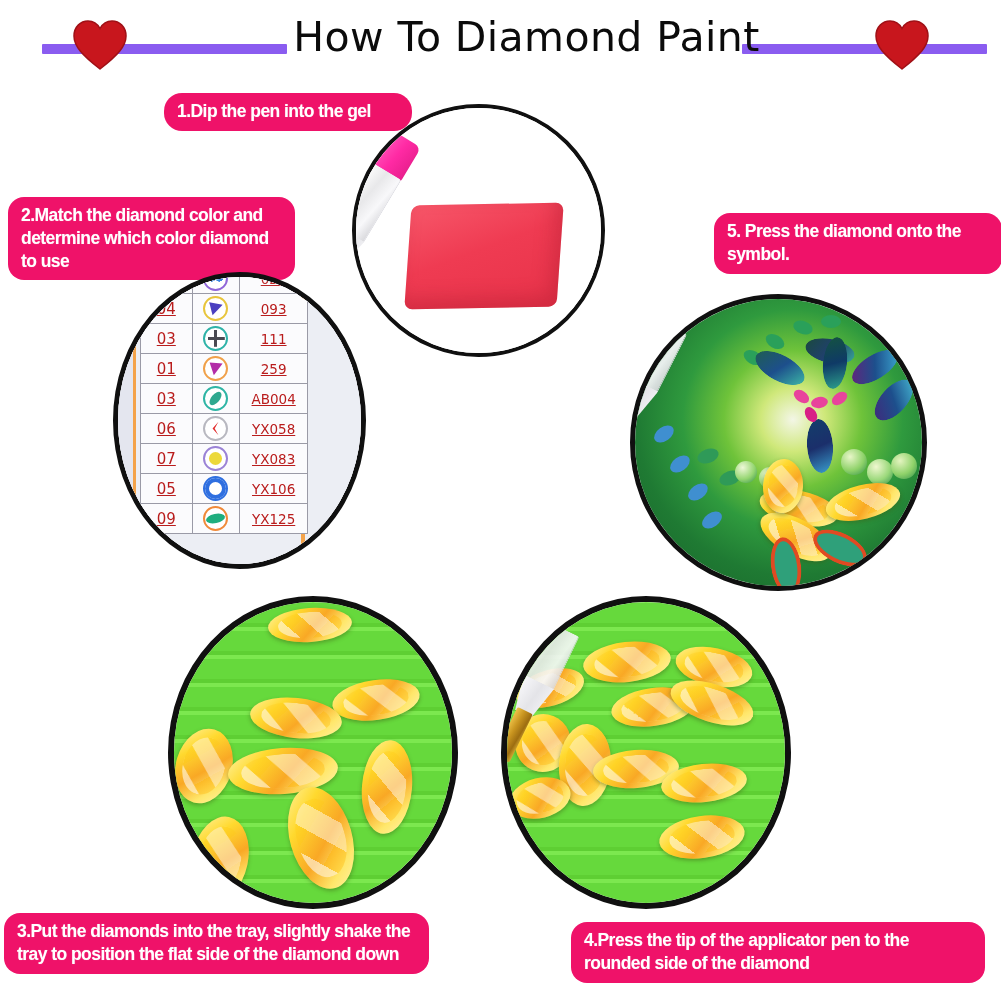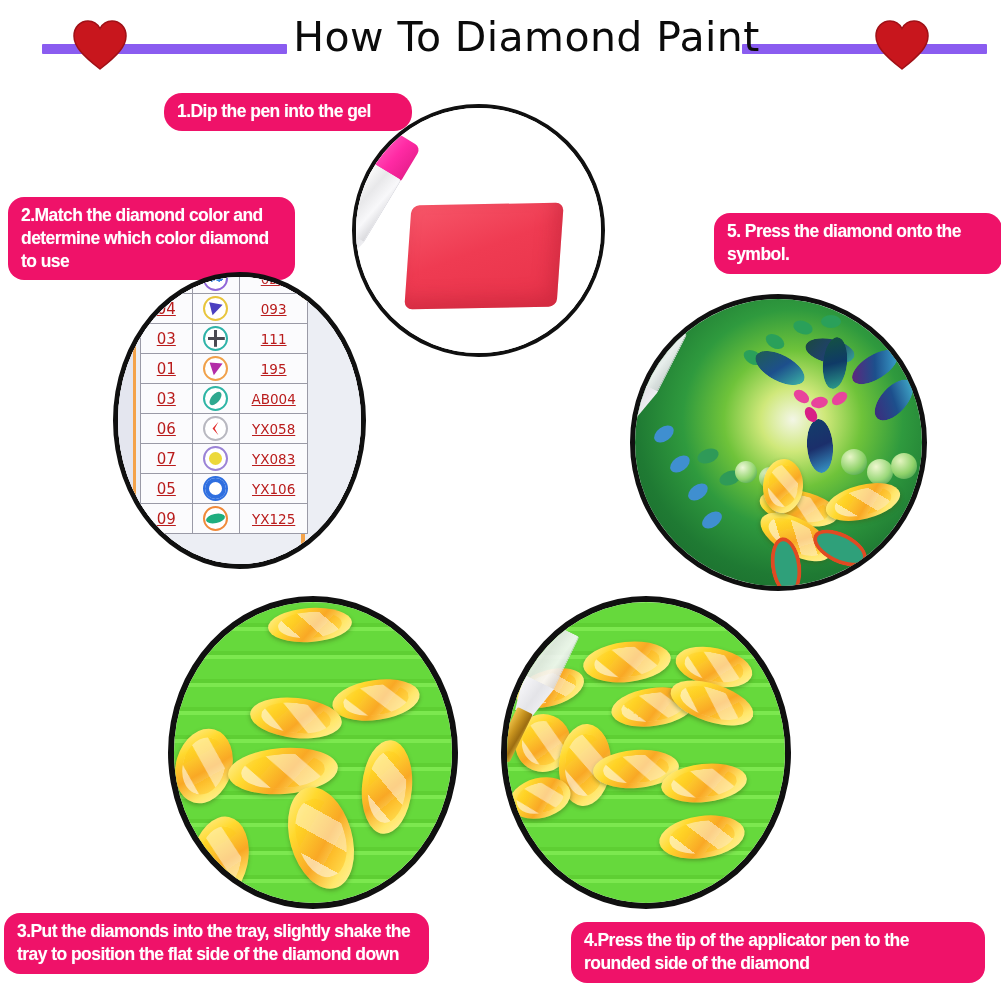--- a/index.html
+++ b/index.html
@@ -308,21 +308,21 @@
               <td class="c-code">093</td>
             </tr>
             <tr>
               <td class="c-no">03</td>
               <td class="c-sym"><span class="sym" style="border-color:#2fb3a8;background:#ffffff;"><span class="g" style="background:linear-gradient(#4a4a52,#4a4a52) center/80% 3px no-repeat,linear-gradient(#4a4a52,#4a4a52) center/3px 80% no-repeat;"></span></span></td>
               <td class="c-code">111</td>
             </tr>
             <tr>
               <td class="c-no">01</td>
               <td class="c-sym"><span class="sym" style="border-color:#f0a14a;background:#ffffff;"><span class="g" style="clip-path:polygon(20% 22%,82% 26%,40% 82%);background:#b32ea8;"></span></span></td>
-              <td class="c-code">195</td>
+              <td class="c-code">259</td>
             </tr>
             <tr>
               <td class="c-no">03</td>
               <td class="c-sym"><span class="sym" style="border-color:#2fb5a5;background:#ffffff;"><span class="g" style="background:#2fa88f;clip-path:ellipse(20% 38% at 50% 50%);transform:rotate(40deg);"></span></span></td>
               <td class="c-code">AB004</td>
             </tr>
             <tr>
               <td class="c-no">06</td>
               <td class="c-sym"><span class="sym" style="border-color:#b8b8c0;background:#ffffff;"><span class="g" style="clip-path:polygon(62% 18%,34% 50%,62% 82%,44% 50%);background:#e22b2b;"></span></span></td>
               <td class="c-code">YX058</td>

